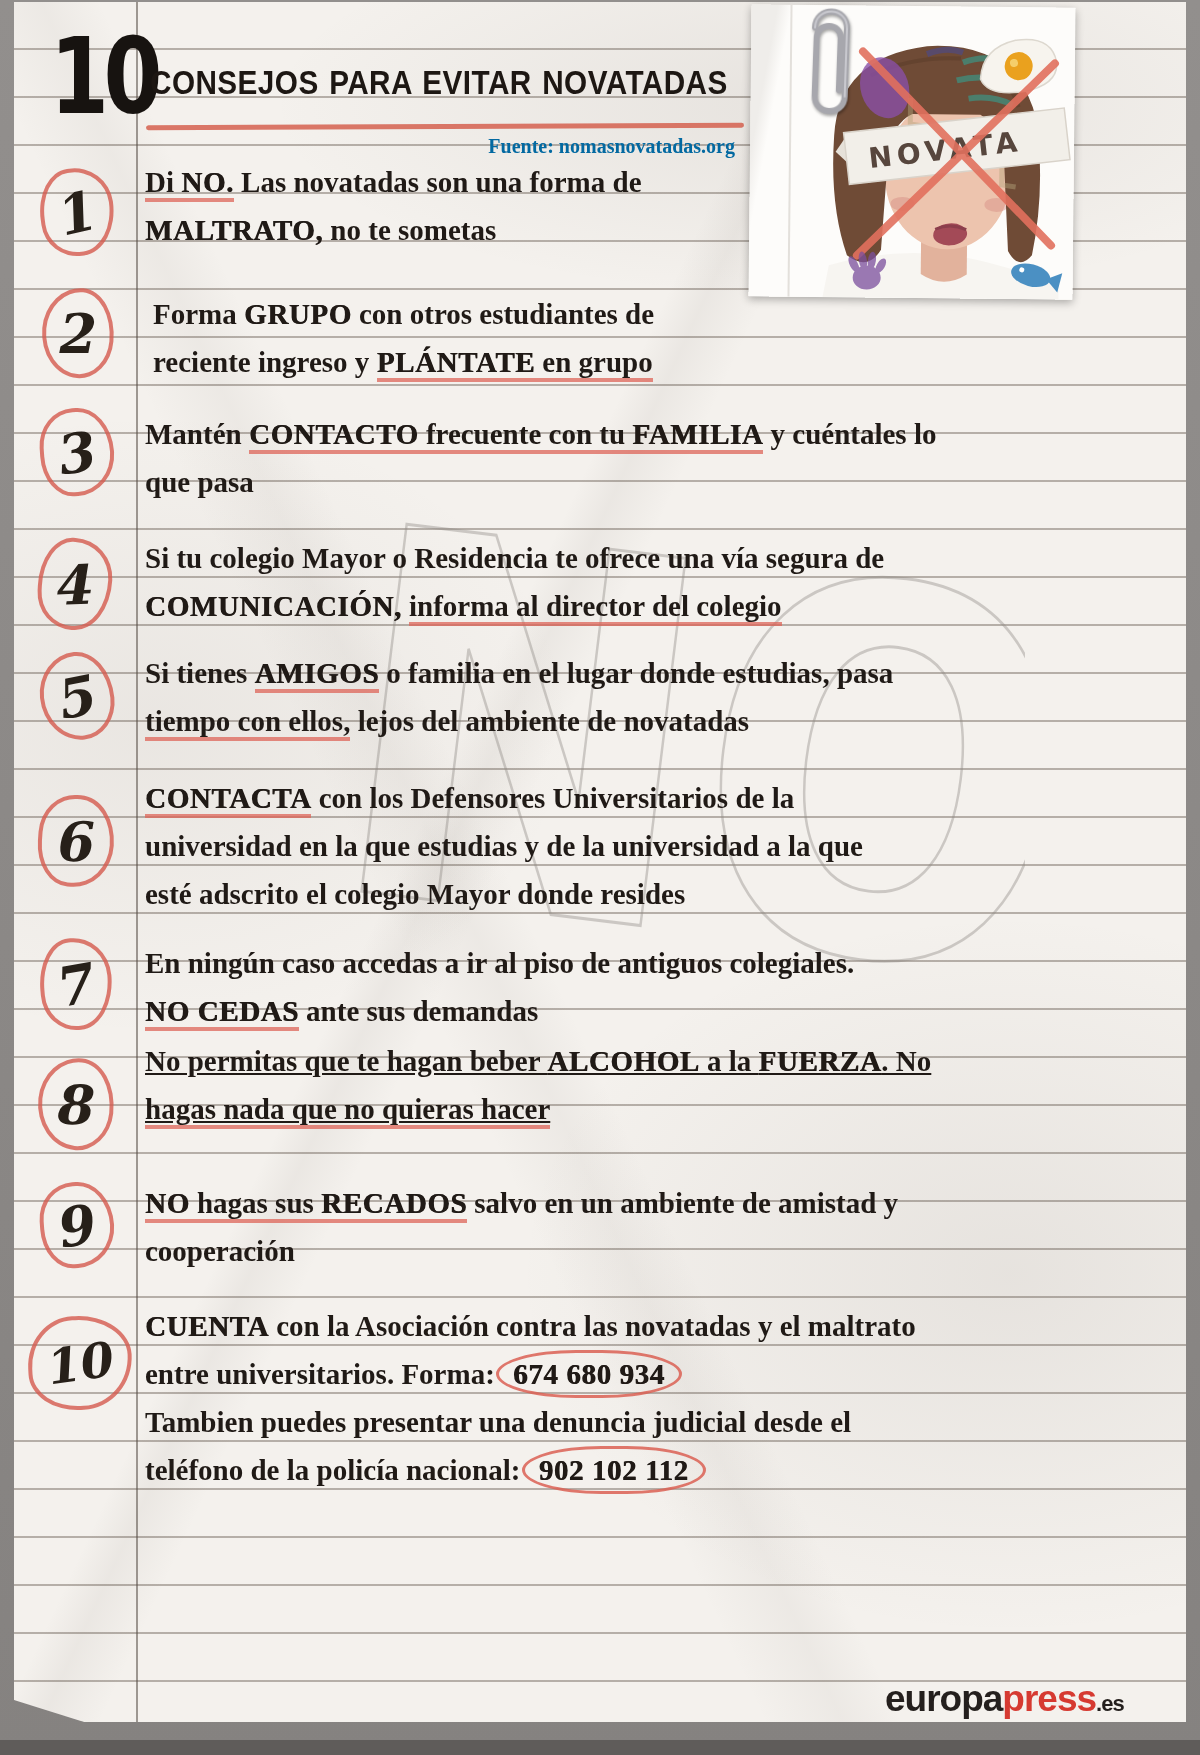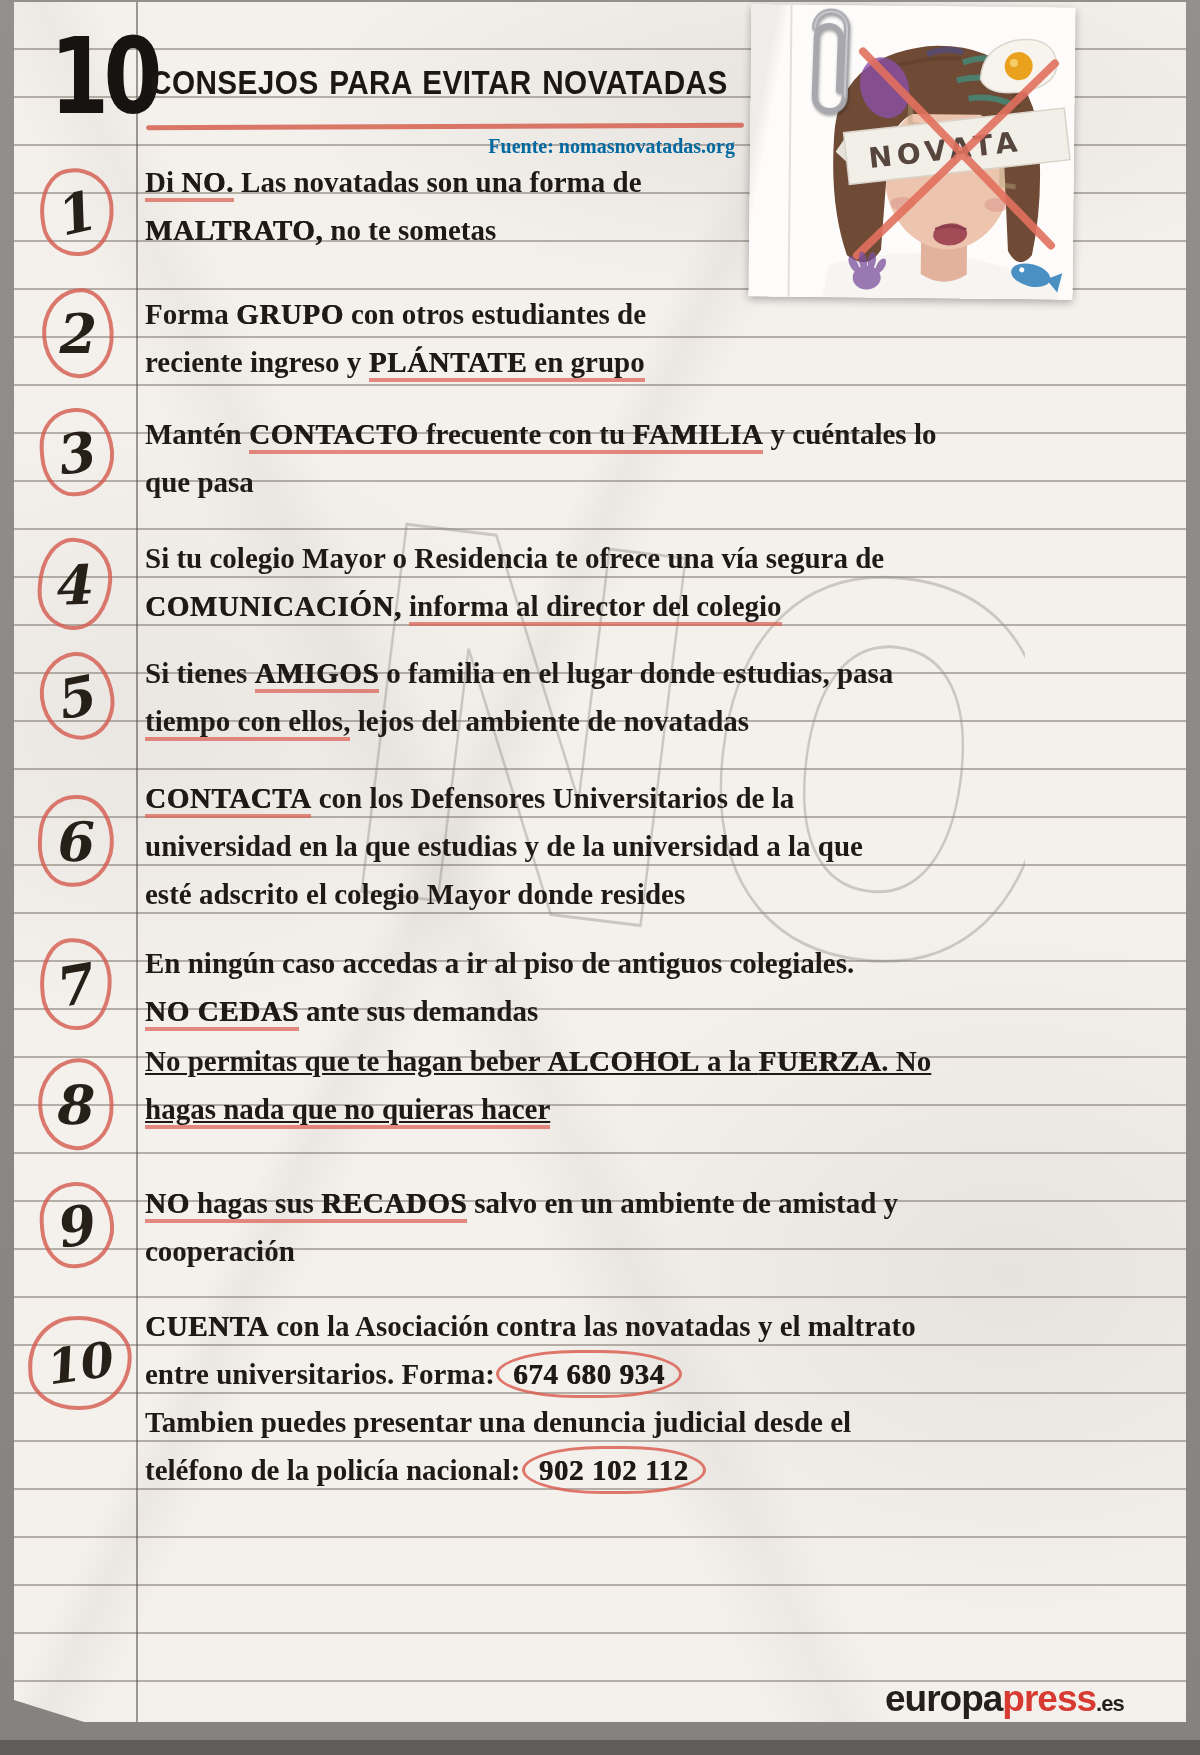--- a/index.html
+++ b/index.html
@@ -146,21 +146,21 @@
     <div class="item-text" style="top: 158px;">
           <div class="line"><span class="u">Di </span><span class="k u">NO.</span><span> Las novatadas son una forma de</span></div>
           <div class="line"><span class="k">MALTRATO,</span><span> no te sometas</span></div>
         </div>
   </div>
 
   <div class="item">
     <div class="num-circle" style="top: 288px; left: 42px; width: 64px; height: 82px; transform: rotate(5deg); border-radius: 52% 48% 46% 54% / 48% 56% 44% 52%;">
       <span class="num" style="font-size: 54px; padding-top: 10px;">2</span>
     </div>
-    <div class="item-text" style="top: 290px;">
+    <div class="item-text" style="top: 290px; margin-left: 8px;">
           <div class="line"><span>Forma </span><span class="k">GRUPO</span><span> con otros estudiantes de</span></div>
           <div class="line"><span>reciente ingreso y </span><span class="k u">PLÁNTATE</span><span class="u"> en grupo</span></div>
         </div>
   </div>
 
   <div class="item">
     <div class="num-circle" style="top: 408px; left: 40px; width: 66px; height: 80px; transform: rotate(-4deg); border-radius: 50% 50% 55% 45% / 45% 55% 50% 50%;">
       <span class="num" style="font-size: 54px; padding-top: 9px;">3</span>
     </div>
     <div class="item-text" style="top: 410px;">

